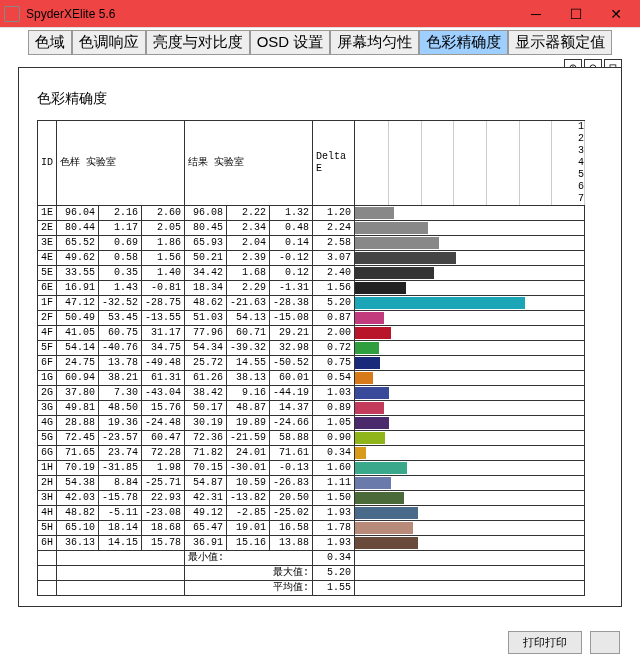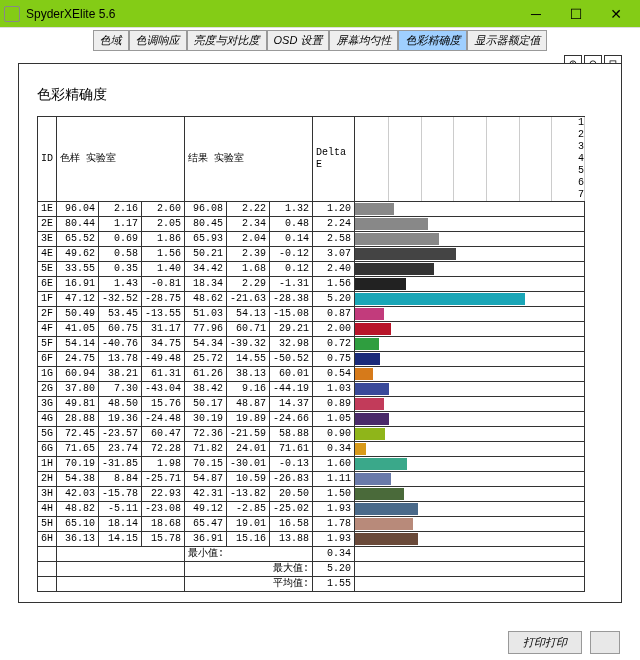--- a/index.html
+++ b/index.html
@@ -1,37 +1,37 @@
 <!DOCTYPE html>
 <html><head>
 <meta charset="utf-8">
 <style>
 * { box-sizing: border-box; margin: 0; padding: 0; }
 body { font-family: "Microsoft YaHei", Arial, sans-serif; font-size: 11px; background: #fff; width: 640px; height: 660px; overflow: hidden; }
-.titlebar { height: 28px; background: #84cc16; border-bottom: 1px solid #ddd; display: flex; align-items: center; padding: 0 4px; }
+.titlebar { height: 28px; background: #ef4444; border-bottom: 1px solid #ddd; display: flex; align-items: center; padding: 0 4px; }
 .titlebar .icon { width: 16px; height: 16px; border: 1px solid #888; border-radius: 2px; margin-right: 6px; }
 .titlebar .title { flex: 1; font-size: 12px; }
 .titlebar .winbtn { width: 40px; height: 28px; display: flex; align-items: center; justify-content: center; font-size: 14px; cursor: pointer; }
 .tabbar { display: flex; justify-content: center; gap: 0; background: #fff; padding: 2px 0; }
-.tab { padding: 2px 6px; border: 1px solid #999; background: #eee; font-size: 11px; cursor: pointer; font-style: italic; }
+.tab { padding: 2px 6px; border: 1px solid #999; background: #eee; font-size: 15px; cursor: pointer; }
 .tab.active { background: #9fcfff; }
 .content { padding: 10px 18px; height: 560px; background: #fff; position: relative; }
 .page { border: 1px solid #333; height: 540px; padding: 14px 18px; background: #fff; position: relative; overflow: auto; }
 .zoombar { position: absolute; top: 2px; right: 18px; display: flex; gap: 2px; }
 .zbtn { width: 18px; height: 16px; border: 1px solid #333; font-size: 10px; display: flex; align-items: center; justify-content: center; cursor: pointer; background: #fff; }
 h3 { font-size: 14px; font-weight: normal; margin: 8px 0 12px; }
 table { border-collapse: collapse; font-size: 10px; }
 td, th { border: 1px solid #333; padding: 1px 3px; text-align: right; font-family: "Courier New", monospace; height: 14px; line-height: 12px; }
 th { background: #fff; font-weight: normal; text-align: left; }
 td.id { text-align: left; width: 18px; }
 td.delta { width: 42px; }
 .chartcell { border-left: none; width: 230px; padding: 0; position: relative; }
 .chartcell .bar { position: absolute; top: 1px; height: 12px; left: 0; background: #666; }
 .chartcell .tickline { position: absolute; top: 0; bottom: 0; border-left: 1px solid #ccc; }
-.footer { position: absolute; bottom: 6px; right: 20px; display: flex; gap: 8px; font-style: italic; }
+.footer { position: absolute; bottom: 6px; right: 20px; display: flex; gap: 8px; }
 .fbtn { padding: 3px 14px; background: #e8e8e8; border: 1px solid #999; font-size: 11px; cursor: pointer; }
 .v3 { width: 42px; }
 </style>
 </head>
 <body>
 
 <div class="titlebar">
   <div class="icon"></div>
   <div class="title">SpyderXElite 5.6</div>
   <div class="winbtn">─</div>

